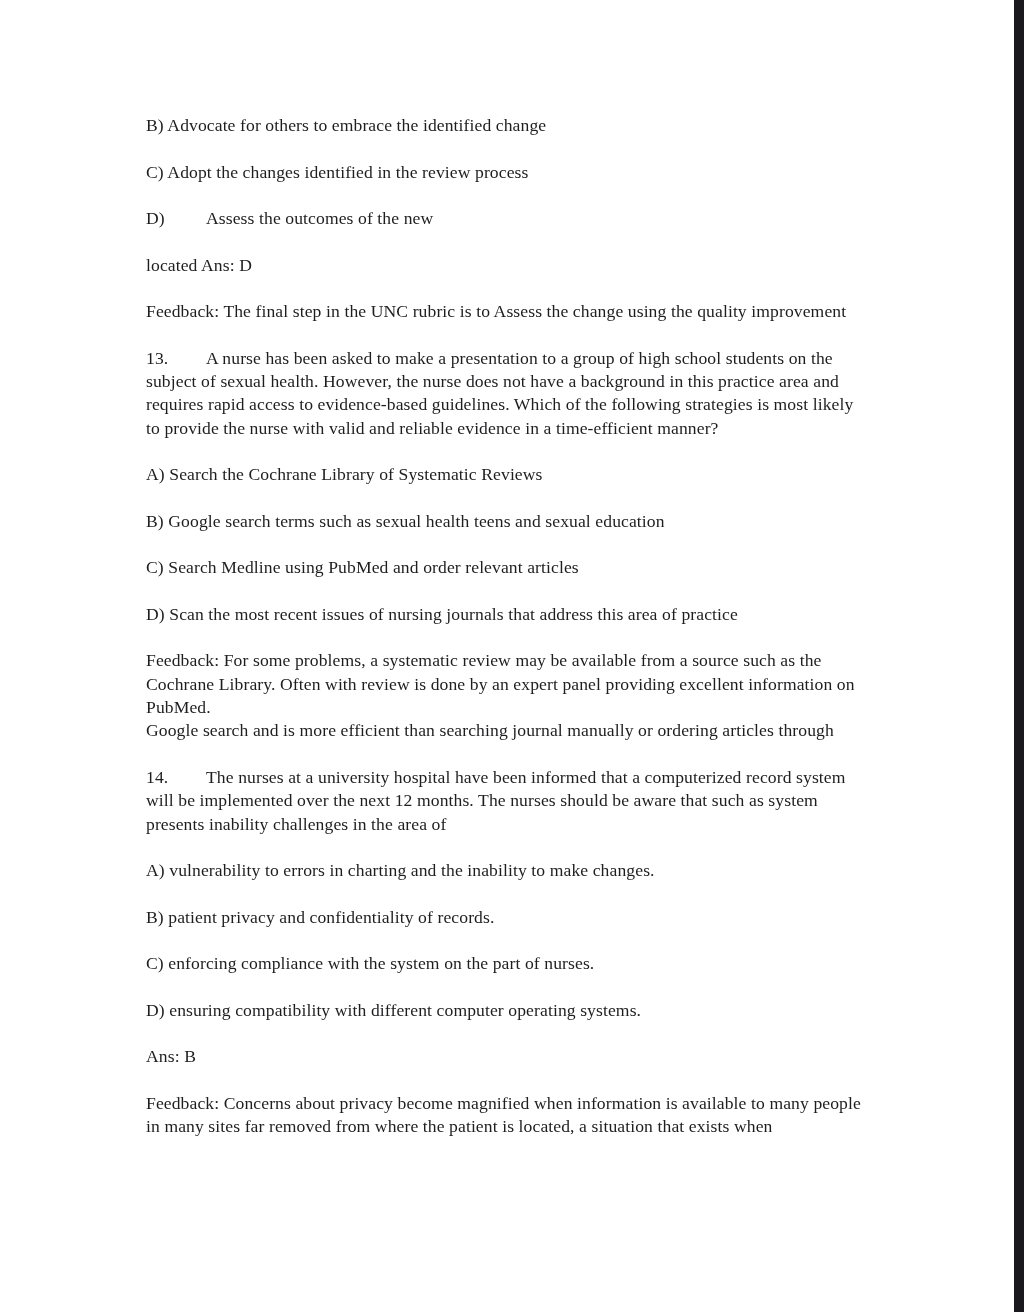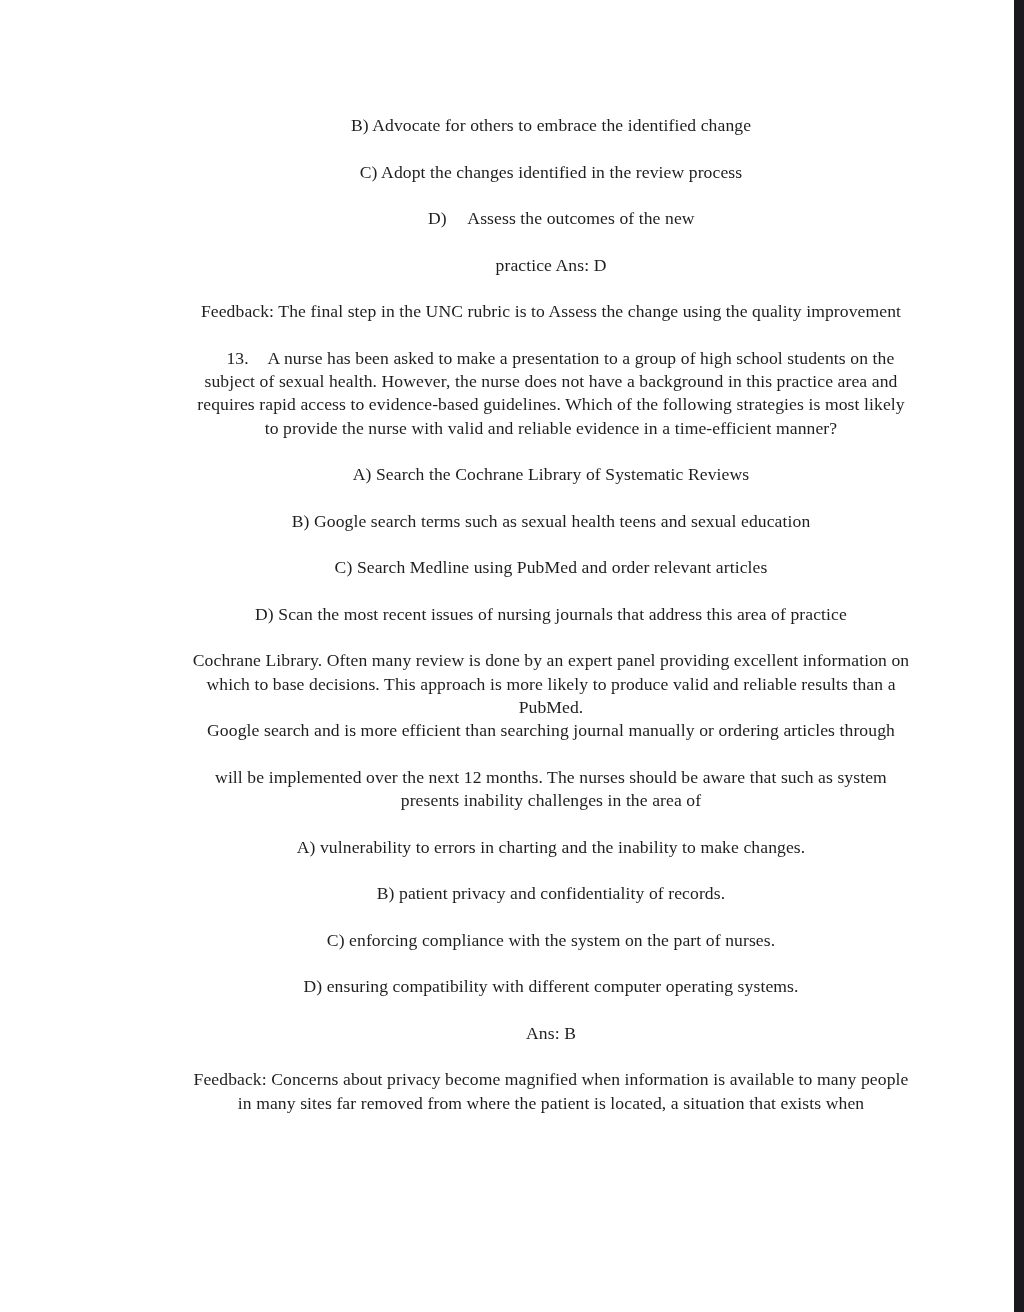--- a/index.html
+++ b/index.html
@@ -30,21 +30,20 @@
   }
   .para {
     margin: 0 0 23.1px 0;
     padding: 0;
   }
   .line {
     display: block;
     white-space: nowrap;
     line-height: 23.4px;
     letter-spacing: 0.1px;
-    text-align: center;
   }
   .tab-lead {
     display: inline-block;
     width: 60px;
   }
   .right-bar {
     position: absolute;
     top: 0;
     right: 0;
     width: 10px;
@@ -59,21 +58,21 @@
       <p class="para">
         <span class="line">B) Advocate for others to embrace the identified change</span>
       </p>
       <p class="para">
         <span class="line">C) Adopt the changes identified in the review process</span>
       </p>
       <p class="para">
         <span class="line"><span class="tab-lead">D)</span>Assess the outcomes of the new</span>
       </p>
       <p class="para">
-        <span class="line">practice Ans: D</span>
+        <span class="line">located Ans: D</span>
       </p>
       <p class="para">
         <span class="line">Feedback: The final step in the UNC rubric is to Assess the change using the quality improvement</span>
       </p>
       <p class="para">
         <span class="line"><span class="tab-lead">13.</span>A nurse has been asked to make a presentation to a group of high school students on the</span>
         <span class="line">subject of sexual health. However, the nurse does not have a background in this practice area and</span>
         <span class="line">requires rapid access to evidence-based guidelines. Which of the following strategies is most likely</span>
         <span class="line">to provide the nurse with valid and reliable evidence in a time-efficient manner?</span>
       </p>
@@ -83,26 +82,27 @@
       <p class="para">
         <span class="line">B) Google search terms such as sexual health teens and sexual education</span>
       </p>
       <p class="para">
         <span class="line">C) Search Medline using PubMed and order relevant articles</span>
       </p>
       <p class="para">
         <span class="line">D) Scan the most recent issues of nursing journals that address this area of practice</span>
       </p>
       <p class="para">
-        <span class="line">Cochrane Library. Often many review is done by an expert panel providing excellent information on</span>
-        <span class="line">which to base decisions. This approach is more likely to produce valid and reliable results than a</span>
+        <span class="line">Feedback: For some problems, a systematic review may be available from a source such as the</span>
+        <span class="line">Cochrane Library. Often with review is done by an expert panel providing excellent information on</span>
         <span class="line">PubMed.</span>
         <span class="line">Google search and is more efficient than searching journal manually or ordering articles through</span>
       </p>
       <p class="para">
+        <span class="line"><span class="tab-lead">14.</span>The nurses at a university hospital have been informed that a computerized record system</span>
         <span class="line">will be implemented over the next 12 months. The nurses should be aware that such as system</span>
         <span class="line">presents inability challenges in the area of</span>
       </p>
       <p class="para">
         <span class="line">A) vulnerability to errors in charting and the inability to make changes.</span>
       </p>
       <p class="para">
         <span class="line">B) patient privacy and confidentiality of records.</span>
       </p>
       <p class="para">

